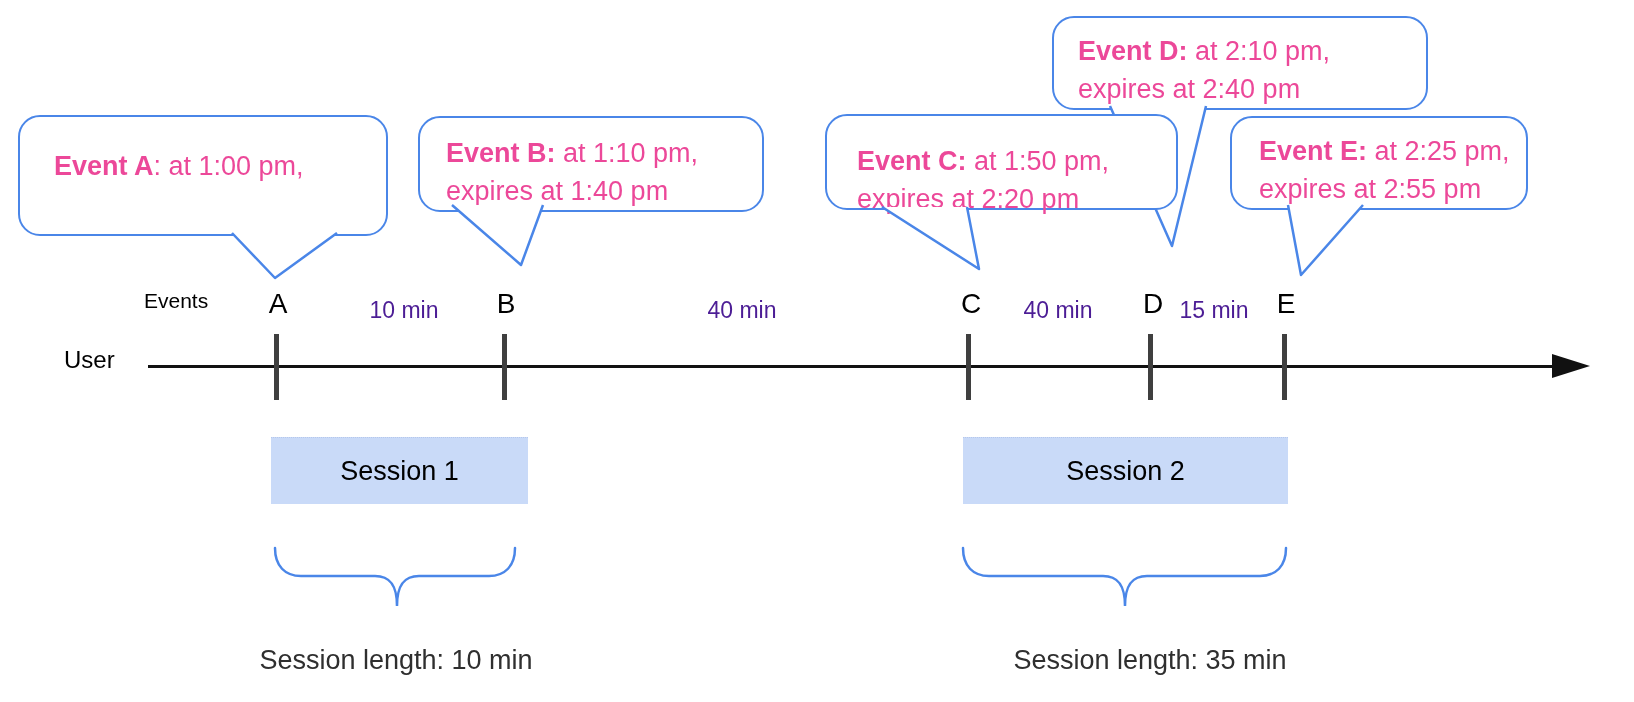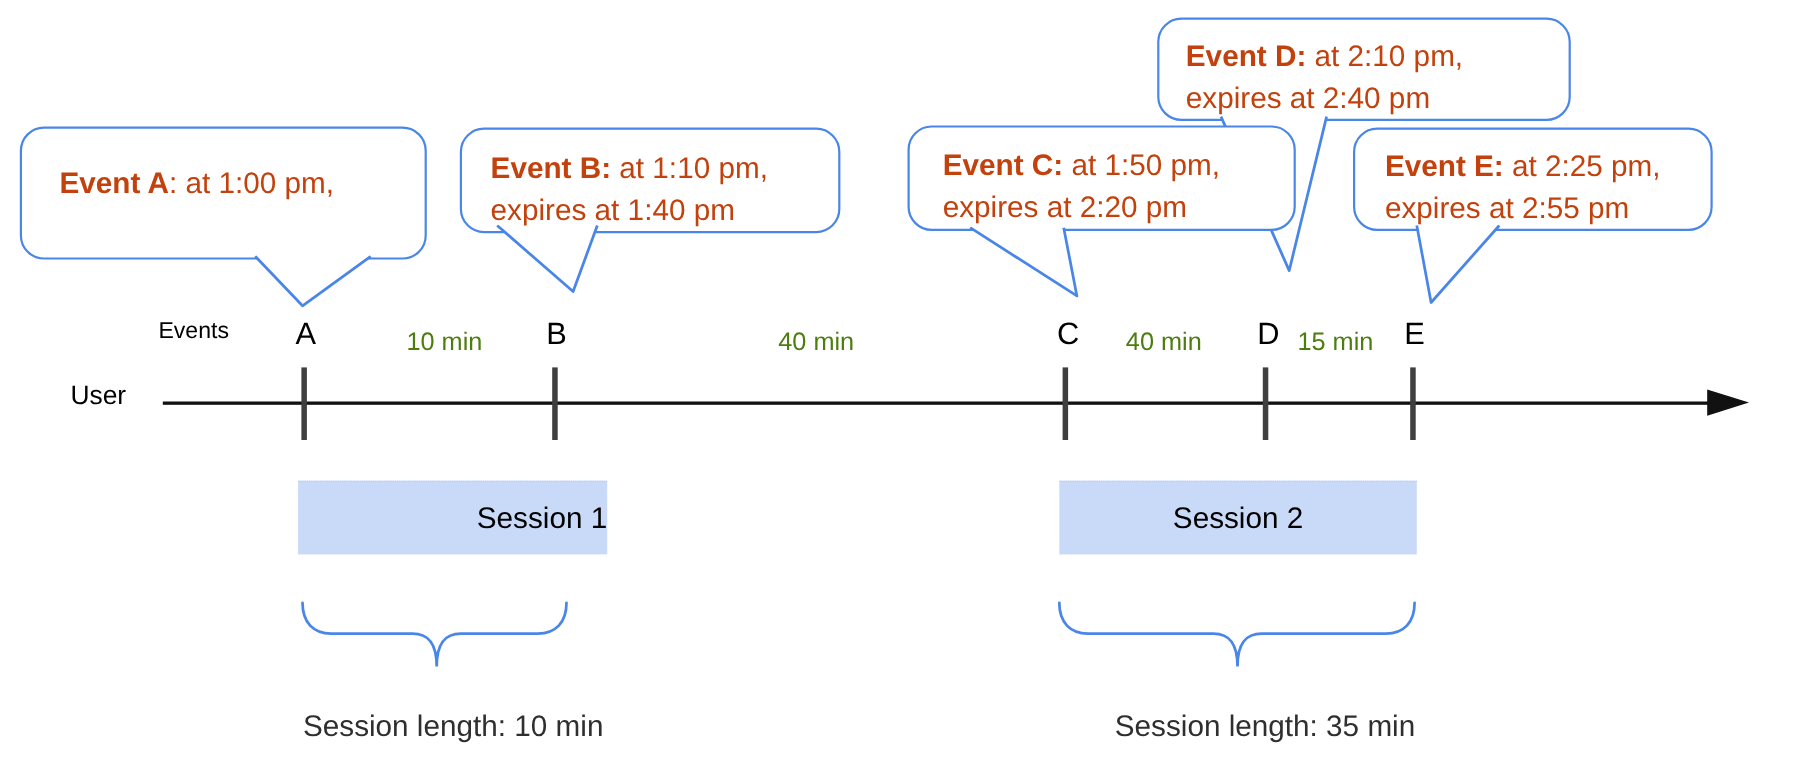--- a/index.html
+++ b/index.html
@@ -13,65 +13,65 @@
   }
   
   .bubble{
     position:absolute;
     box-sizing:border-box;
     background:#ffffff;
     border:2.5px solid #4a86e8;
     border-radius:22px;
     font-size:27px;
     line-height:38px;
-    color:#c2410c;
+    color:#ec4899;
   }
   .bubble .b{font-weight:bold;}
   .bubble-a{left:18px;top:115px;width:370px;height:121px;padding:30px 10px 0 34px;z-index:2;}
   .bubble-b{left:402px;top:116px;width:346px;height:96px;padding:16px 10px 0 26px;z-index:2;margin-left:16px;}
-  .bubble-c{left:825px;top:114px;width:353px;height:96px;padding:15px 10px 0 30px;z-index:3;}
+  .bubble-c{left:825px;top:114px;width:353px;height:96px;padding:26px 10px 0 30px;z-index:3;}
   .bubble-d{left:1052px;top:16px;width:376px;height:94px;padding:14px 10px 0 24px;z-index:1;}
-  .bubble-e{left:1230px;top:116px;width:327px;height:94px;padding:14px 10px 0 27px;z-index:3;}
+  .bubble-e{left:1230px;top:116px;width:298px;height:94px;padding:14px 10px 0 27px;z-index:3;}
   .tail{position:absolute;}
   .tail-a{left:226px;top:232px;z-index:2;}
   .tail-b{left:446px;top:204px;z-index:2;}
   .tail-c{left:876px;top:206px;z-index:3;}
   .tail-d{left:1104px;top:105px;z-index:1;}
   .tail-e{left:1282px;top:204px;z-index:3;}
   
   .axis-line{position:absolute;left:148px;top:365px;width:1428px;height:2.5px;background:#111;}
   .arrow-head{
     position:absolute;left:1552px;top:354px;width:0;height:0;
     border-left:38px solid #111;
     border-top:12px solid transparent;
     border-bottom:12px solid transparent;
   }
   .tick{position:absolute;top:334px;width:5px;height:66px;background:#3f3f3f;}
   .tick-a{left:274px;} .tick-b{left:502px;} .tick-c{left:966px;} .tick-d{left:1148px;} .tick-e{left:1282px;}
   .ev-letter{position:absolute;top:288px;font-size:28px;transform:translateX(-50%);white-space:nowrap;}
   .ltr-a{left:278px;} .ltr-b{left:506px;} .ltr-c{left:971px;} .ltr-d{left:1153px;} .ltr-e{left:1286px;}
   .events-label{position:absolute;left:144px;top:289px;font-size:21px;}
   .user-label{position:absolute;left:64px;top:346px;font-size:24px;}
-  .interval{position:absolute;top:297px;font-size:23px;color:#4d7c0f;transform:translateX(-50%);white-space:nowrap;}
+  .interval{position:absolute;top:297px;font-size:23px;color:#4c1d95;transform:translateX(-50%);white-space:nowrap;}
   .int-ab{left:404px;} .int-bc{left:742px;} .int-cd{left:1058px;} .int-de{left:1214px;}
   
   .session-box{
     position:absolute;top:437px;height:66px;
     background:#c9daf8;
     border-top:1.5px dotted #b6c8ec;
     display:flex;align-items:center;justify-content:center;
     font-size:27px;color:#000;
   }
-  .session-1{left:271px;width:281px;justify-content:flex-end;}
+  .session-1{left:271px;width:257px;}
   .session-2{left:963px;width:325px;justify-content:center;}
   .brace{position:absolute;top:546px;}
   .brace-1{left:273px;}
   .brace-2{left:961px;}
   .session-length{position:absolute;top:645px;font-size:27px;color:#2f2f2f;transform:translateX(-50%);white-space:nowrap;}
-  .len-1{left:412px;}
+  .len-1{left:396px;}
   .len-2{left:1150px;}
 </style>
 </head>
 <body>
 
 <div class="canvas">
 
   <div class="bubble bubble-d">
     <span class="b">Event D:</span><span> at 2:10 pm,</span>
     <div>expires at 2:40 pm</div>

